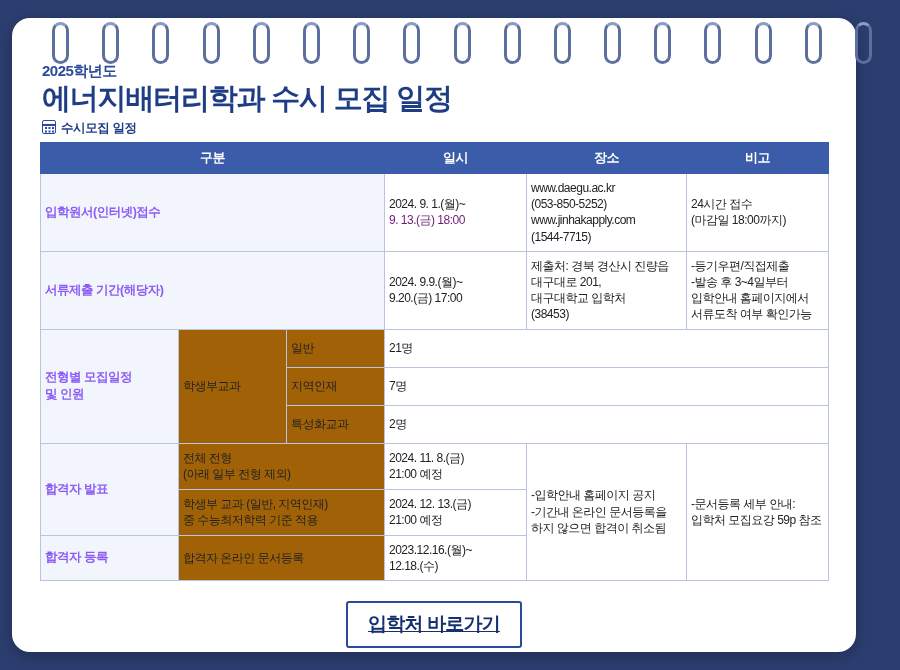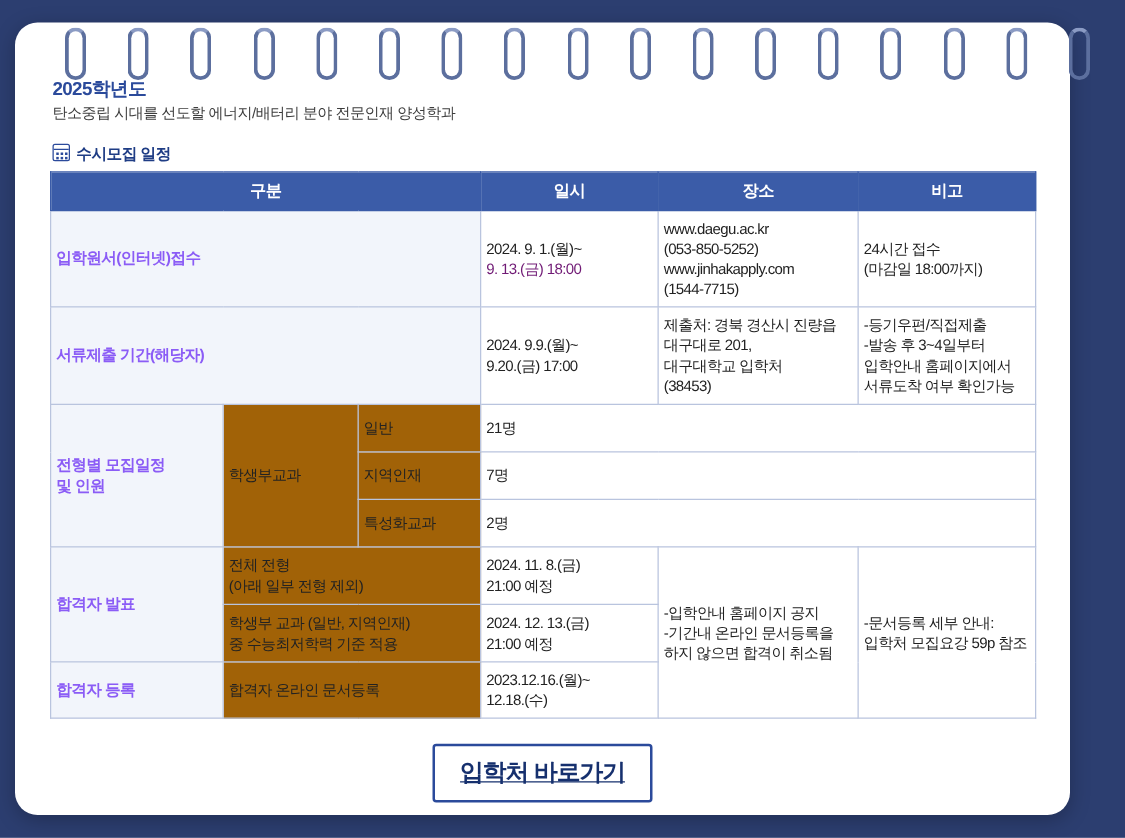--- a/index.html
+++ b/index.html
@@ -196,21 +196,21 @@
       <div class="ring"></div>
       <div class="ring"></div>
       <div class="ring"></div>
       <div class="ring"></div>
       <div class="ring"></div>
     </div>
 
     <div class="content">
 
       <div class="eyebrow">2025학년도</div>
-      <div class="subtitle">탄소중립 시대를 선도할 에너지/배터리 분야 전문인재 양성학과</div>
+      <div class="title">에너지배터리학과 수시 모집 일정</div>
 
       <div class="section-head">
         <span class="cal-icon"></span>
         <span class="section-label">수시모집 일정</span>
       </div>
 
       <table class="schedule">
         <colgroup>
           <col style="width:138px">
           <col style="width:108px">

